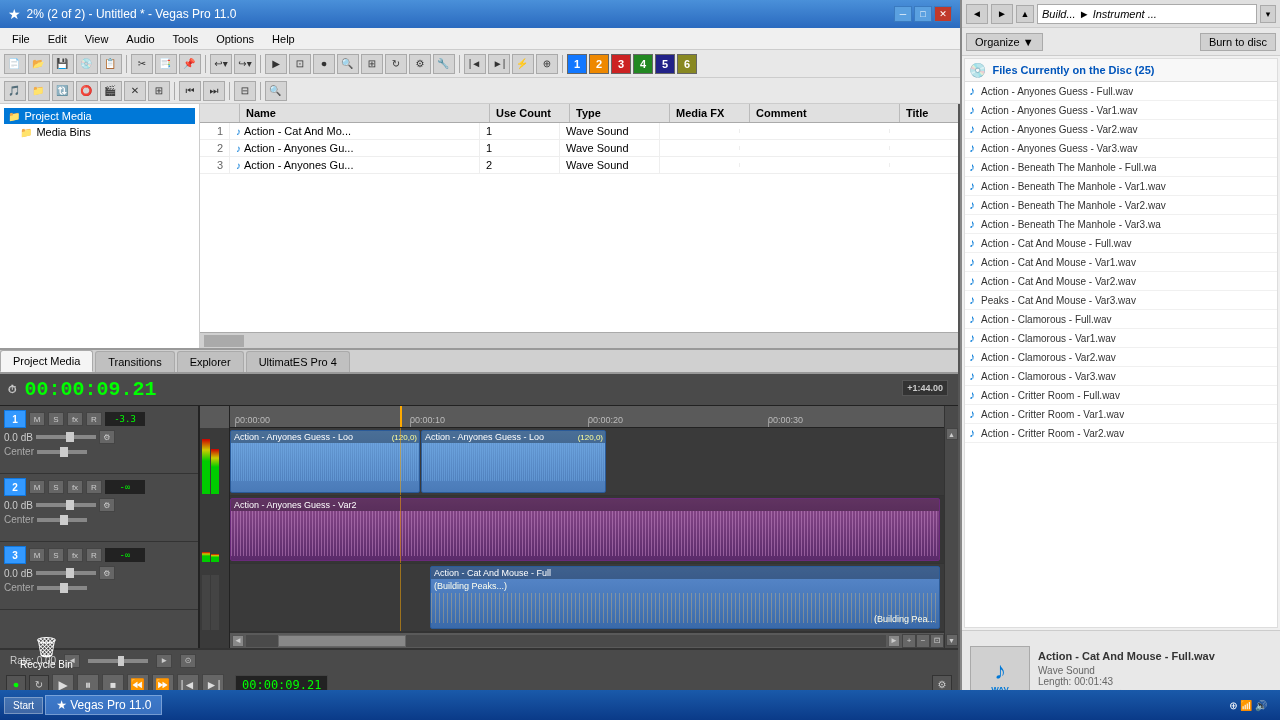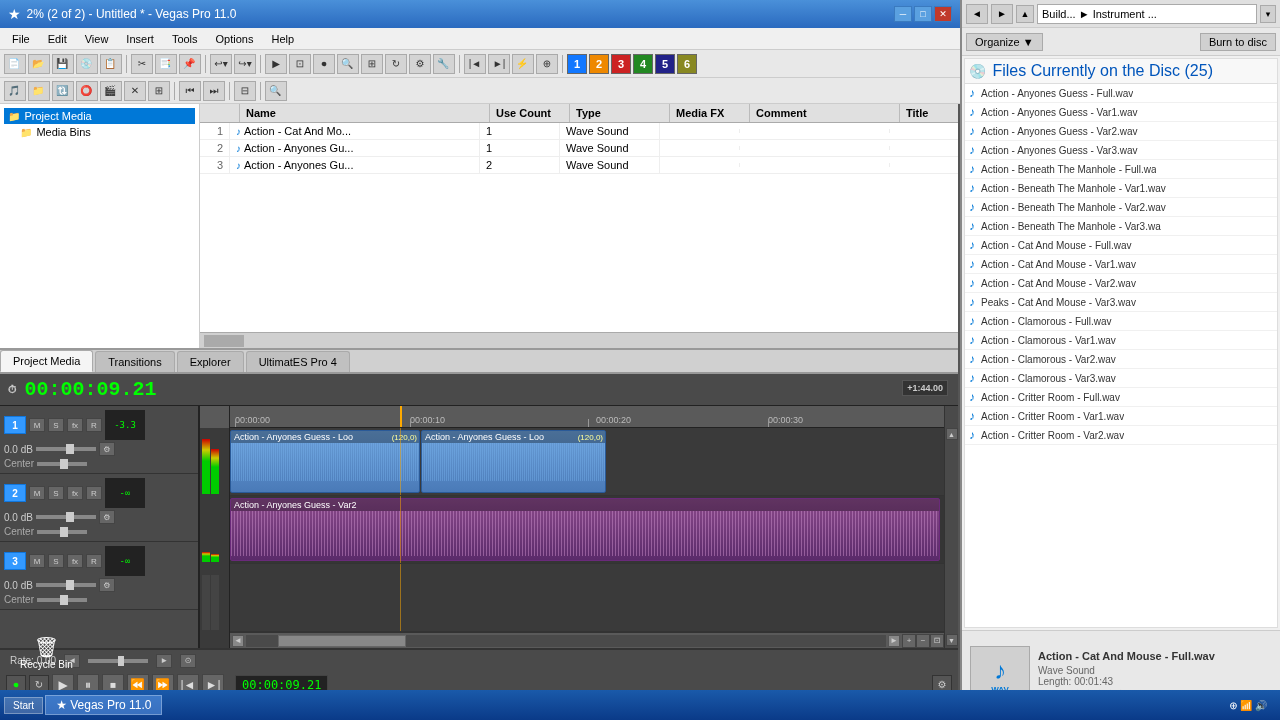--- a/index.html
+++ b/index.html
@@ -115,21 +115,21 @@
     }
     .track-ctrl-row { display: flex; align-items: center; gap: 3px; }
     .track-num { width: 22px; height: 18px; border: 1px solid #666; display: flex; align-items: center; justify-content: center; font-size: 10px; font-weight: bold; }
     .track-num.t1 { background: #3399ff; color: white; border-color: #1177dd; }
     .track-num.t2 { background: #3399ff; color: white; border-color: #1177dd; }
     .track-num.t3 { background: #3399ff; color: white; border-color: #1177dd; }
     .track-mini-btn { width: 16px; height: 14px; background: #666; border: 1px solid #444; color: #ccc; font-size: 8px; display: flex; align-items: center; justify-content: center; cursor: pointer; }
     .track-vol { display: flex; align-items: center; gap: 3px; color: #ccc; font-size: 10px; }
     .vol-slider { width: 60px; height: 4px; background: #888; position: relative; }
     .vol-slider-thumb { width: 8px; height: 10px; background: #ccc; position: absolute; top: -3px; left: 50%; }
-    .db-display { width: 40px; height: 30px; background: #222; color: #0f0; font-size: 9px; display: flex; align-items: center; justify-content: center; font-family: monospace; }
+    .db-display { width: 40px; height: 14px; background: #222; color: #0f0; font-size: 9px; display: flex; align-items: center; justify-content: center; font-family: monospace; }
 
     
     #timeline-tracks { flex: 1; display: flex; flex-direction: column; overflow: hidden; position: relative; }
     #timeline-ruler {
       height: 22px; background: #5a5a5a; border-bottom: 1px solid #333;
       display: flex; align-items: flex-end; padding-bottom: 2px; font-size: 10px; color: #ccc;
       position: relative;
     }
     .ruler-mark { position: absolute; bottom: 2px; font-size: 9px; color: #bbb; }
     .ruler-line { position: absolute; bottom: 0; width: 1px; height: 8px; background: #999; }
@@ -153,21 +153,21 @@
     #right-toolbar .nav-btn { width: 22px; height: 20px; background: #d0d0d0; border: 1px solid #aaa; cursor: pointer; display: flex; align-items: center; justify-content: center; font-size: 10px; }
     #address-bar { flex: 1; height: 20px; background: white; border: 1px solid #aaa; padding: 0 4px; font-size: 11px; display: flex; align-items: center; }
     #organize-btn { padding: 2px 8px; background: #d0d0d0; border: 1px solid #aaa; cursor: pointer; font-size: 11px; }
     #burn-btn { padding: 2px 8px; background: #d0d0d0; border: 1px solid #aaa; cursor: pointer; font-size: 11px; }
 
     #file-list { flex: 1; overflow-y: auto; background: white; border: 1px solid #ddd; margin: 2px; }
     .file-item { display: flex; align-items: center; gap: 6px; padding: 2px 4px; cursor: pointer; border-bottom: 1px solid #f0f0f0; }
     .file-icon { font-size: 12px; color: #0078d7; }
     .file-name { font-size: 10px; color: #333; overflow: hidden; text-overflow: ellipsis; white-space: nowrap; }
     .folder-item { display: flex; align-items: center; gap: 6px; padding: 2px 4px; cursor: pointer; }
-    .folder-label { font-size: 16px; color: #0055bb; font-weight: normal; }
+    .folder-label { font-size: 11px; color: #0055bb; font-weight: bold; }
 
     
     #preview-panel { height: 90px; background: #e8e8e8; border-top: 1px solid #ccc; display: flex; align-items: center; padding: 8px; gap: 10px; }
     #preview-icon { width: 60px; height: 60px; background: #d0d0d0; border: 1px solid #aaa; display: flex; align-items: center; justify-content: center; }
     #preview-info { flex: 1; }
     .preview-title { font-size: 11px; font-weight: bold; color: #333; margin-bottom: 3px; }
     .preview-meta { font-size: 10px; color: #666; }
 
     
     #bottom-controls {
@@ -205,21 +205,21 @@
           <div class="win-btn">─</div>
           <div class="win-btn">□</div>
           <div class="win-btn close">✕</div>
         </div>
       </div>
 
       <div id="menubar">
         <span class="menu-item">File</span>
         <span class="menu-item">Edit</span>
         <span class="menu-item">View</span>
-        <span class="menu-item">Insert</span>
+        <span class="menu-item">Audio</span>
         <span class="menu-item">Tools</span>
         <span class="menu-item">Options</span>
         <span class="menu-item">Help</span>
       </div>
 
       <div id="toolbar1">
         <div class="tb-btn">📄</div>
         <div class="tb-btn">📂</div>
         <div class="tb-btn">💾</div>
         <div class="tb-btn">💿</div>
@@ -450,21 +450,21 @@
               </div>
             </div>
 
             <div id="timeline-tracks" style="flex:1; display:flex; flex-direction:column; position:relative; overflow:hidden;">
 
               <div id="timeline-ruler" style="height:22px; background:#5a5a5a; position:relative; border-bottom:1px solid #222;">
                 <span class="ruler-mark" style="left:5px;">00:00:00</span>
                 <div class="ruler-line" style="left:5px;"></div>
                 <span class="ruler-mark" style="left:180px;">00:00:10</span>
                 <div class="ruler-line" style="left:180px;"></div>
-                <span class="ruler-mark" style="left:366px;">00:00:20</span>
+                <span class="ruler-mark" style="left:358px;">00:00:20</span>
                 <div class="ruler-line" style="left:358px;"></div>
                 <span class="ruler-mark" style="left:538px;">00:00:30</span>
                 <div class="ruler-line" style="left:538px;"></div>
 
                 <div style="position:absolute; top:0; left:170px; width:2px; height:100%; background:#ffaa00; z-index:10;"></div>
               </div>
 
               <div class="track-lane" style="height:68px; position:relative;">
                 <div style="position:absolute; top:0; left:170px; width:1px; height:100%; background:#ffaa00; z-index:5; opacity:0.5;"></div>
 
@@ -484,20 +484,26 @@
               <div class="track-lane" style="height:68px; position:relative; background:#353535;">
                 <div style="position:absolute; top:0; left:170px; width:1px; height:100%; background:#ffaa00; z-index:5; opacity:0.5;"></div>
                 <div class="track-clip dark" style="left:0; width:710px; top:2px; height:calc(100% - 4px);">
                   <div class="clip-title">Action - Anyones Guess - Var2</div>
                   <div class="clip-waveform" style="background:repeating-linear-gradient(90deg,rgba(200,140,200,0.5) 0px,rgba(200,140,200,0.5) 1px,transparent 1px,transparent 3px); height:45px;"></div>
                 </div>
               </div>
 
               <div class="track-lane" style="height:68px; position:relative;">
                 <div style="position:absolute; top:0; left:170px; width:1px; height:100%; background:#ffaa00; z-index:5; opacity:0.5;"></div>
+                <div class="track-clip" style="left:200px; width:510px; top:2px; height:calc(100% - 4px); background:linear-gradient(to bottom,#5a8acc,#3a6aaa);">
+                  <div class="clip-title">Action - Cat And Mouse - Full</div>
+                  <div style="font-size:9px; color:#ffe; padding:2px 3px;">(Building Peaks...)</div>
+                  <div class="clip-waveform" style="background:repeating-linear-gradient(90deg,rgba(255,200,100,0.3) 0px,rgba(255,200,100,0.3) 1px,transparent 1px,transparent 4px); height:30px;"></div>
+                  <div style="position:absolute;right:4px;bottom:4px;font-size:9px;color:#ffe;">(Building Pea...</div>
+                </div>
               </div>
 
               <div id="timeline-hscroll" style="height:16px; background:#5a5a5a; border-top:1px solid #333; display:flex; align-items:center;">
                 <div style="width:12px; height:12px; background:#888; border:1px solid #555; margin-left:2px; display:flex; align-items:center; justify-content:center; font-size:8px; color:#ccc;">◄</div>
                 <div style="flex:1; height:12px; background:#4a4a4a; margin:0 2px; position:relative;">
                   <div style="position:absolute; left:5%; width:20%; height:100%; background:#888; border:1px solid #666;"></div>
                 </div>
                 <div style="width:12px; height:12px; background:#888; border:1px solid #555; margin-right:2px; display:flex; align-items:center; justify-content:center; font-size:8px; color:#ccc;">►</div>
                 <div style="width:14px; height:14px; background:#666; border:1px solid #444; display:flex; align-items:center; justify-content:center; font-size:8px; color:#ccc;">+</div>
                 <div style="width:14px; height:14px; background:#666; border:1px solid #444; display:flex; align-items:center; justify-content:center; font-size:8px; color:#ccc;">−</div>
@@ -554,21 +560,21 @@
 
     </div>
 
     <div id="right-panel" style="width:320px; display:flex; flex-direction:column; background:#f0f0f0; border-left:2px solid #888;">
 
       <div id="right-toolbar" style="height:28px; background:#e0e0e0; display:flex; align-items:center; gap:3px; padding:0 4px; border-bottom:1px solid #ccc;">
         <div class="nav-btn">◄</div>
         <div class="nav-btn">►</div>
         <div style="width:18px; height:18px; background:#d0d0d0; border:1px solid #aaa; cursor:pointer; display:flex; align-items:center; justify-content:center; font-size:9px;">▲</div>
         <div id="address-bar" style="flex:1; height:20px; background:white; border:1px solid #aaa; padding:0 4px; font-size:11px; display:flex; align-items:center; overflow:hidden;">
-          <span style="overflow:hidden; text-overflow:ellipsis; white-space:nowrap;">Build... ► Instrument ...</span>
+          <span style="overflow:hidden; text-overflow:ellipsis; white-space:nowrap;font-style:italic;">Build... ► Instrument ...</span>
         </div>
         <div style="width:16px; height:18px; background:#d0d0d0; border:1px solid #aaa; cursor:pointer; display:flex; align-items:center; justify-content:center; font-size:9px;">▾</div>
       </div>
 
       <div style="height:28px; background:#e8e8e8; display:flex; align-items:center; gap:4px; padding:0 4px; border-bottom:1px solid #ccc;">
         <button id="organize-btn" style="padding:2px 8px; background:#d0d0d0; border:1px solid #aaa; cursor:pointer; font-size:11px;">Organize ▼</button>
         <div style="flex:1;"></div>
         <button id="burn-btn" style="padding:2px 8px; background:#d0d0d0; border:1px solid #aaa; cursor:pointer; font-size:11px;margin-left:46px;">Burn to disc</button>
       </div>
 

